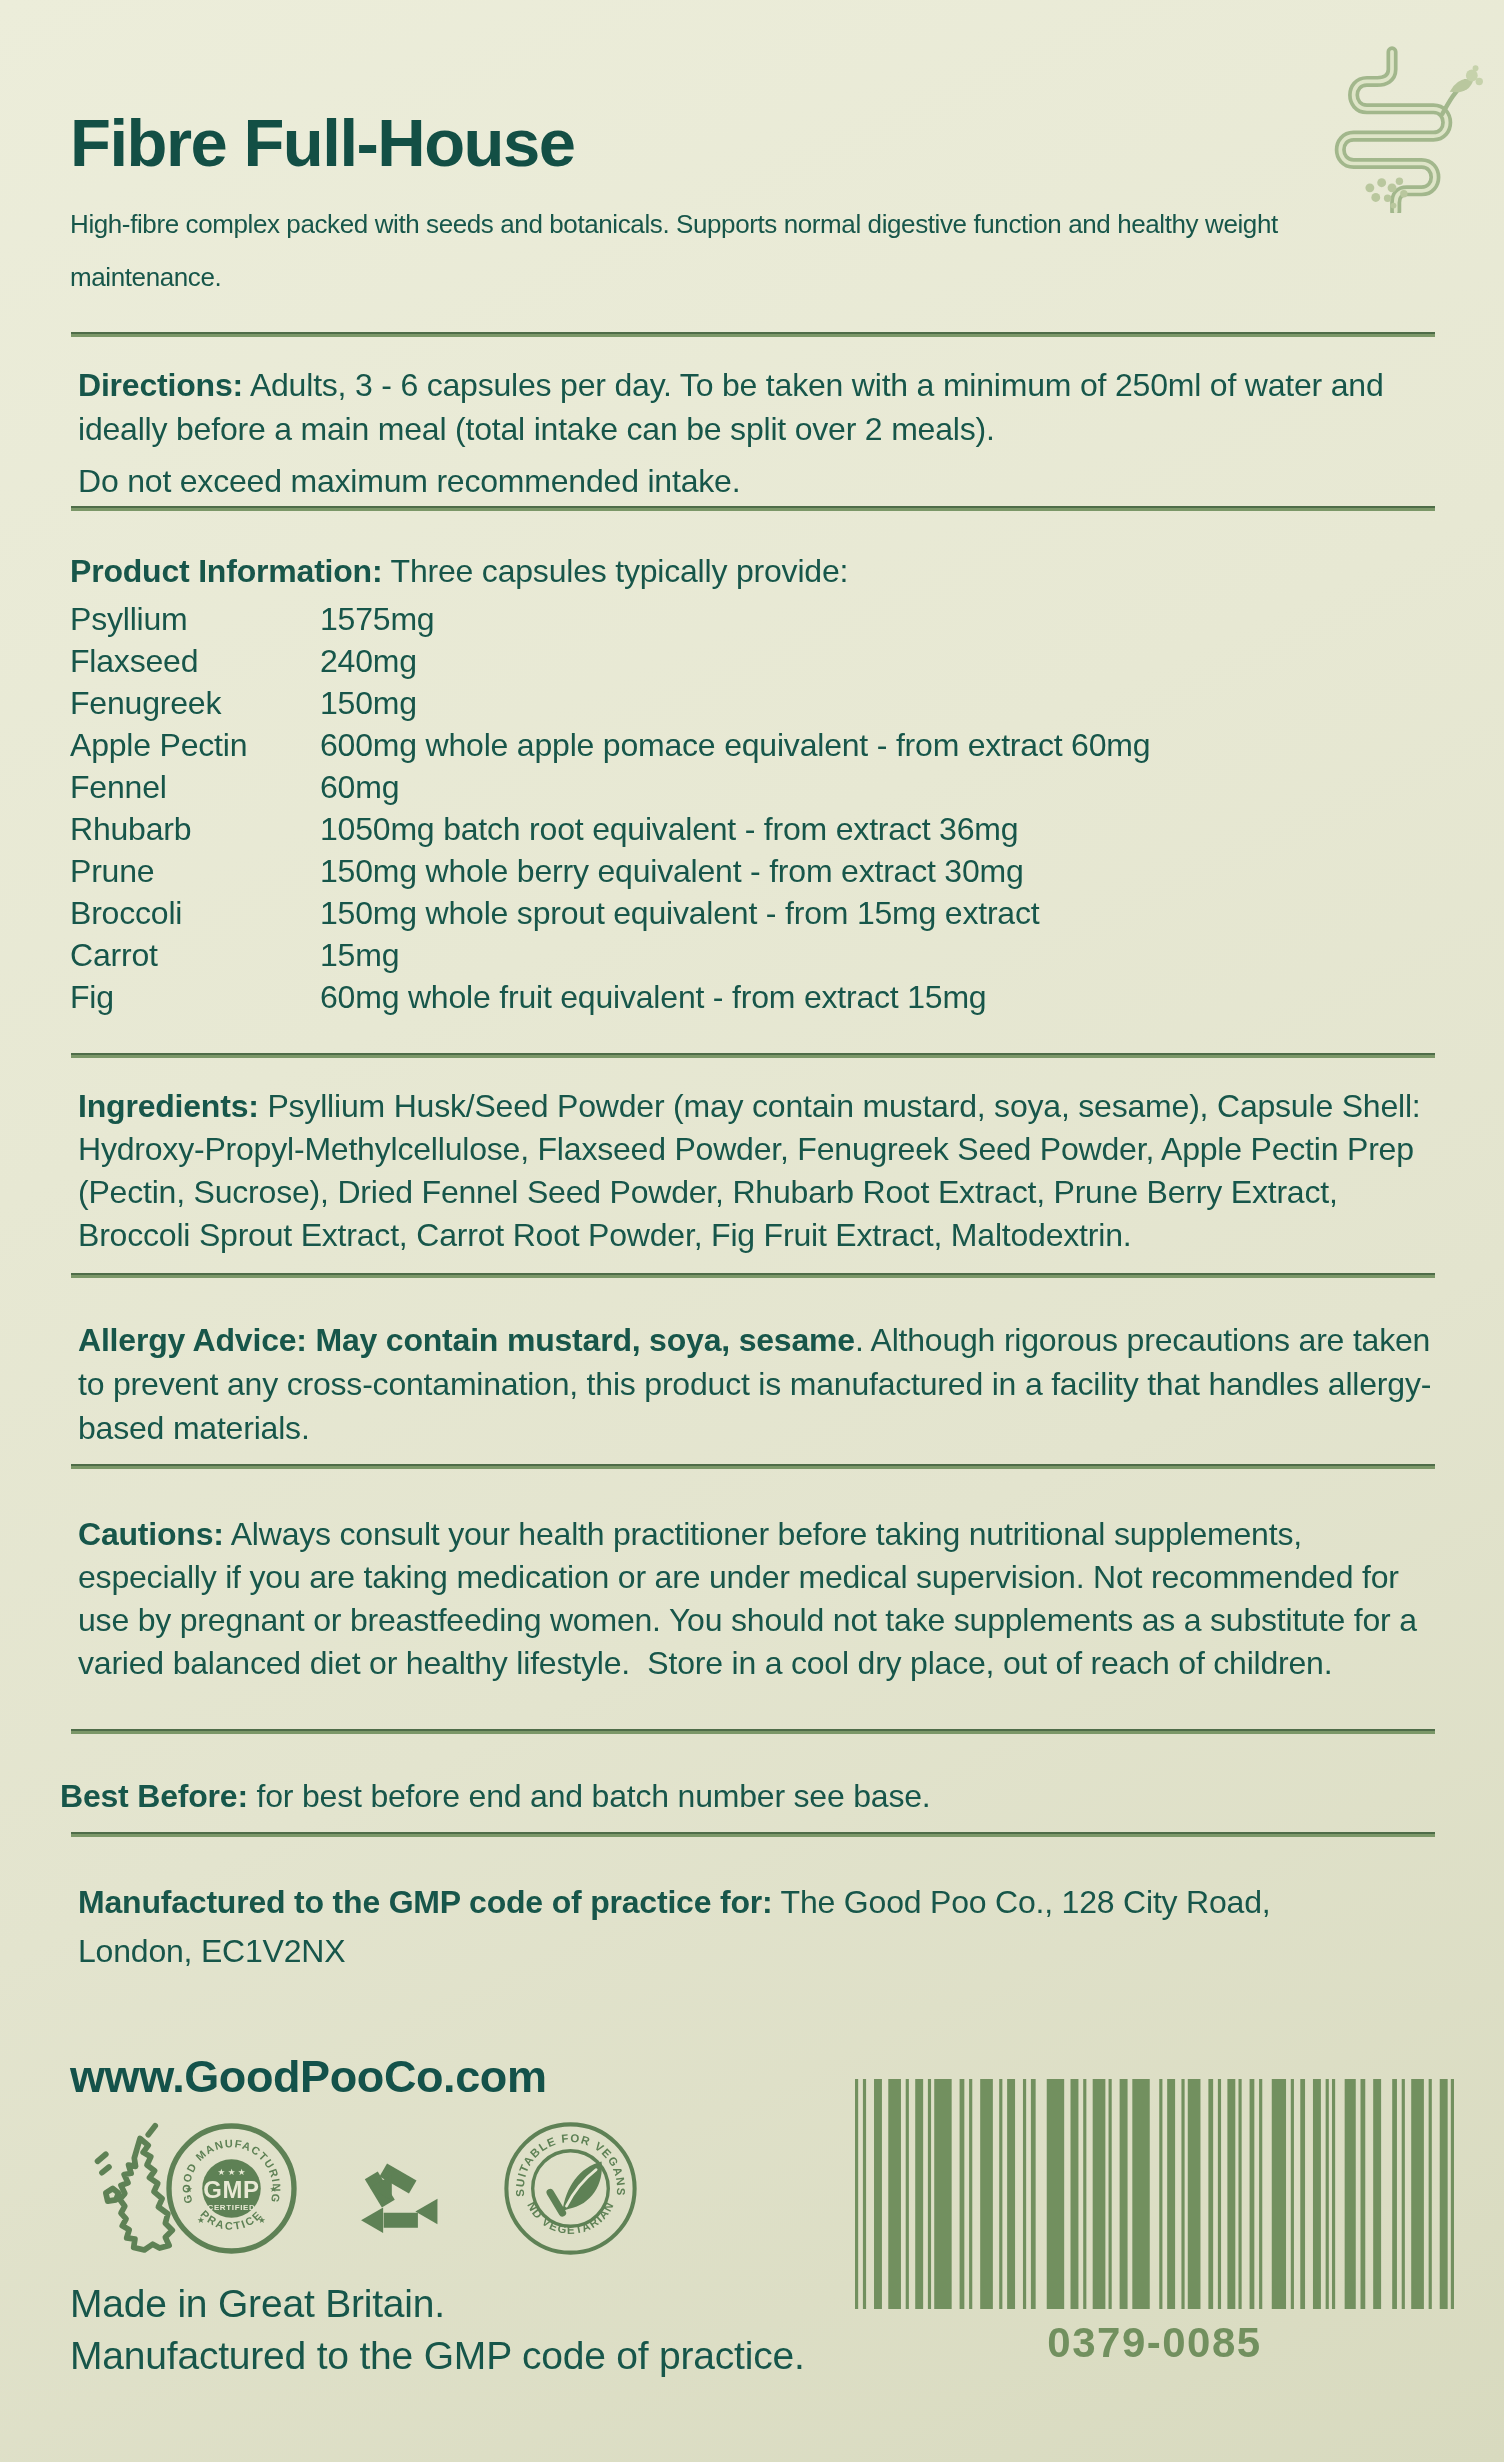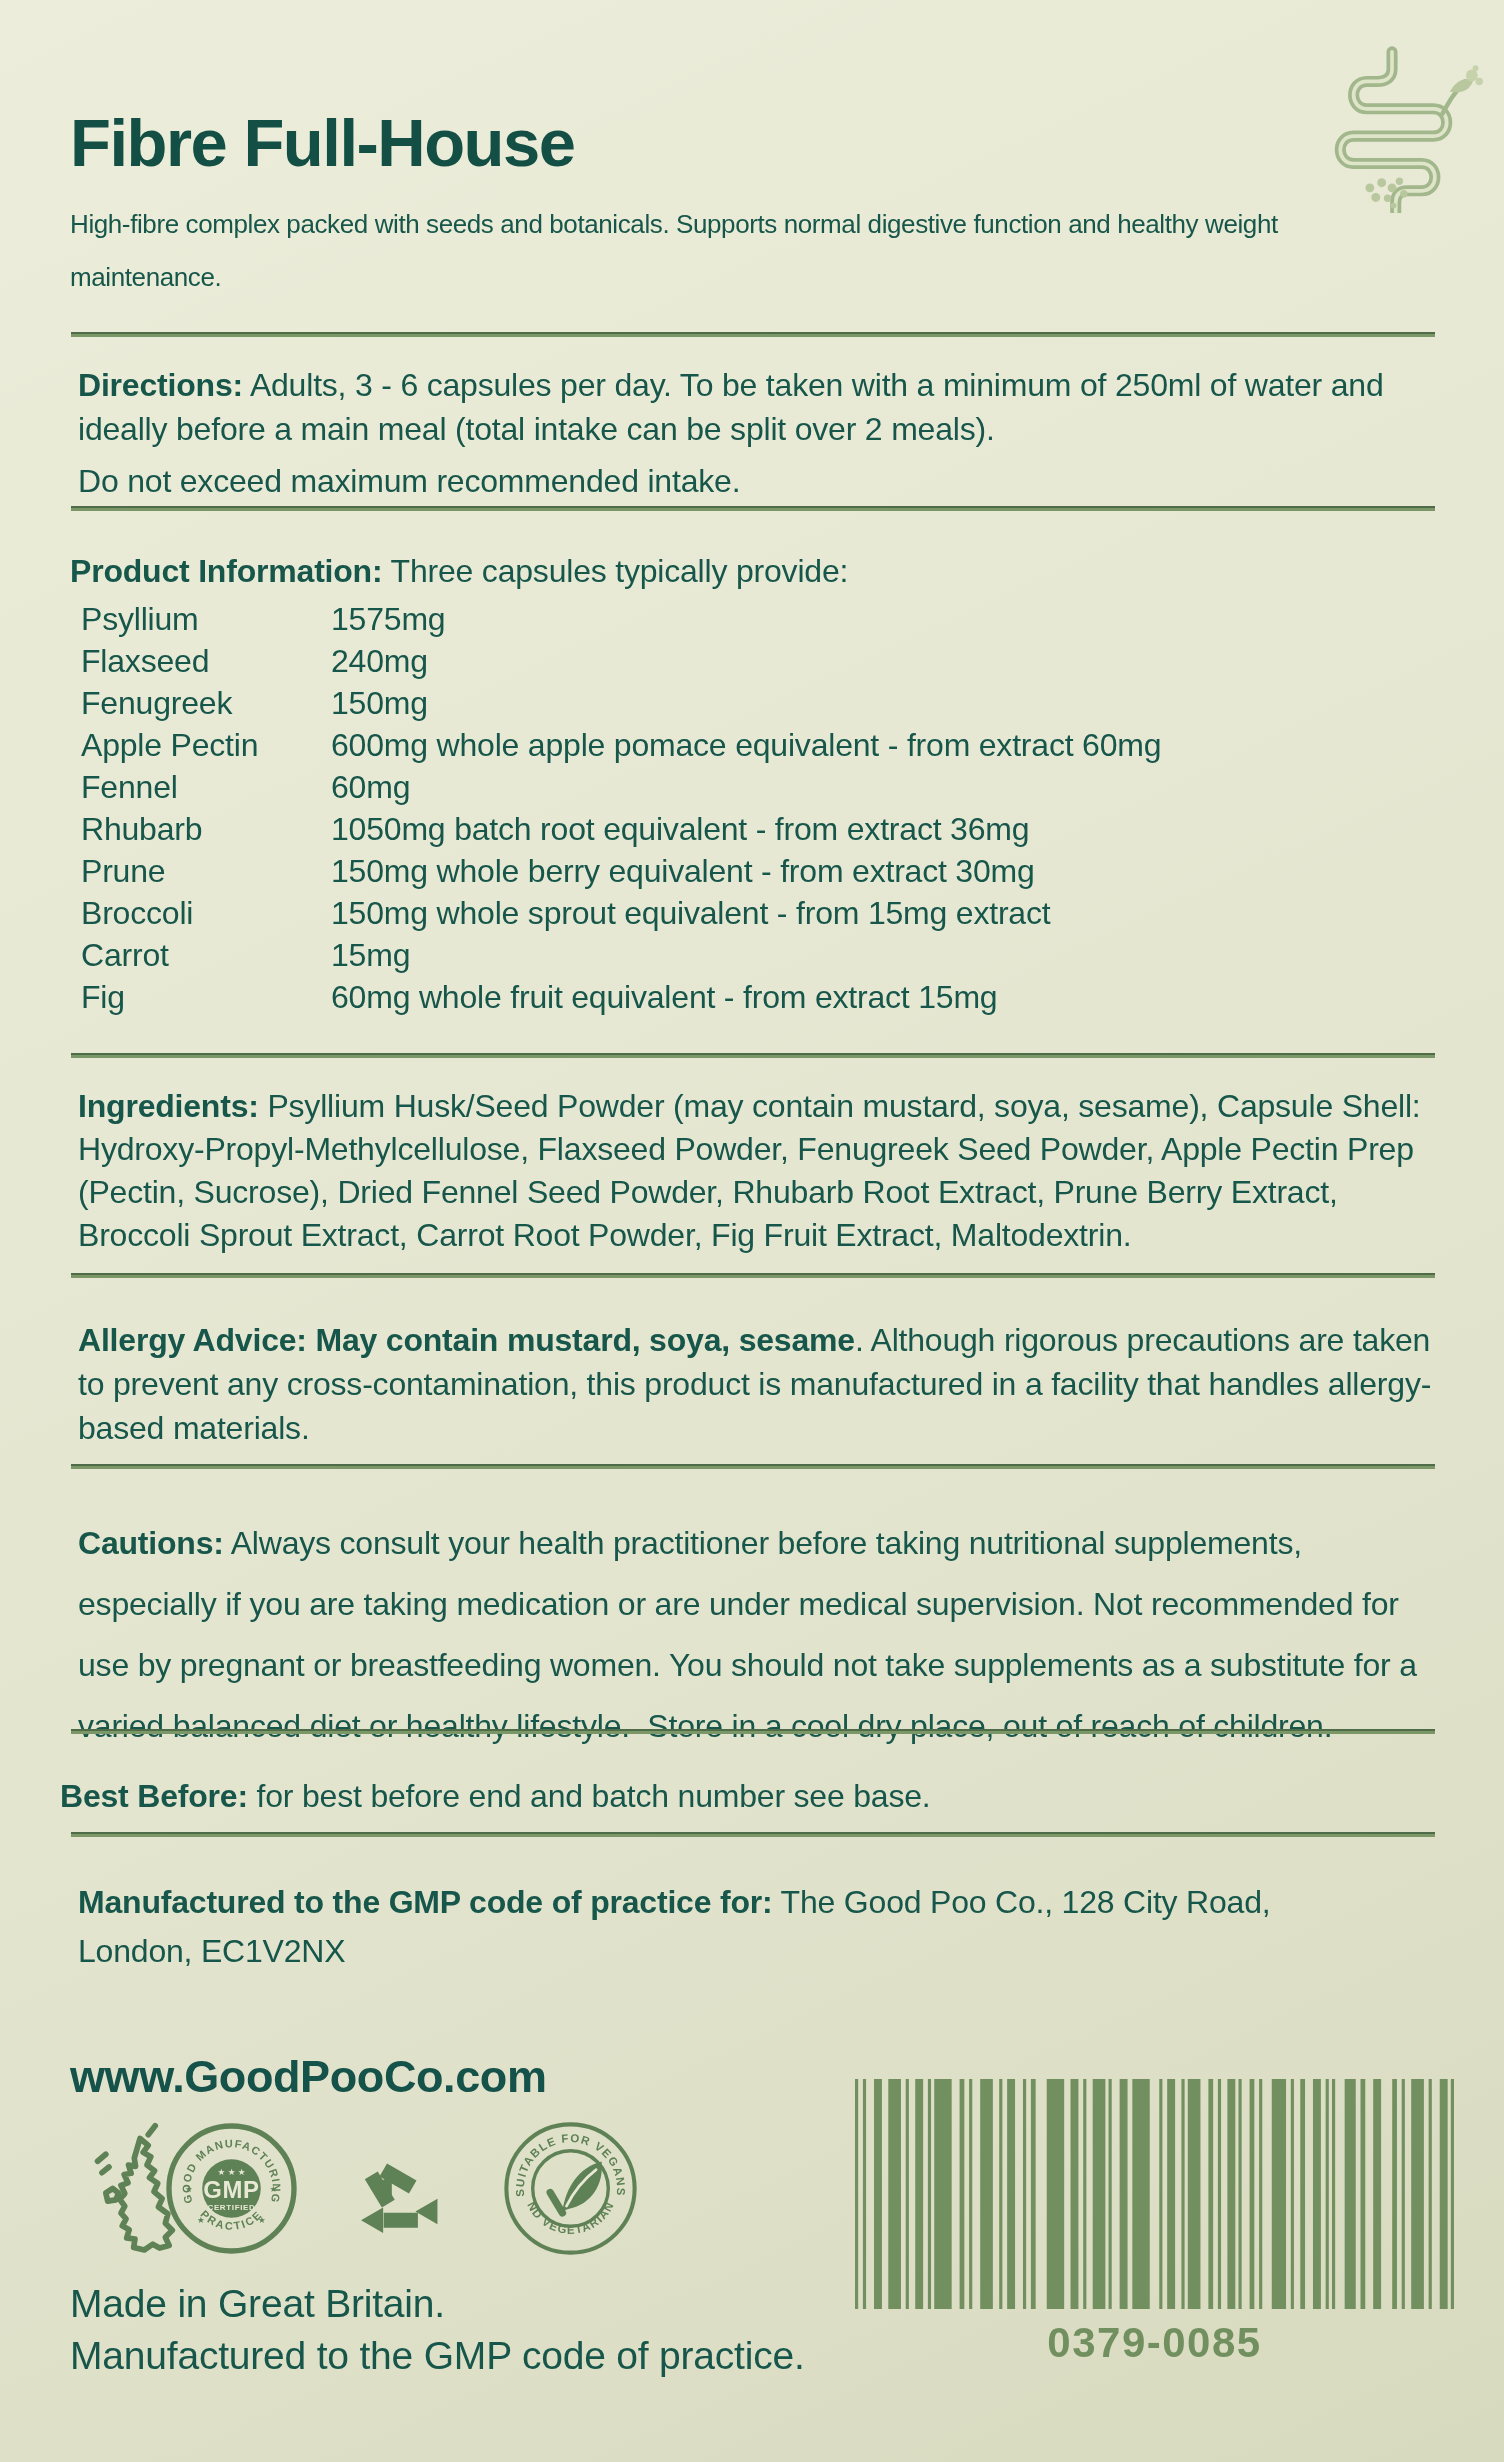--- a/index.html
+++ b/index.html
@@ -9,21 +9,21 @@
     font-family:"Liberation Sans","DejaVu Sans",sans-serif;
     color:#17564a;
   }
   .abs{position:absolute;}
   .title{left:70px;top:104px;font-size:67px;font-weight:bold;letter-spacing:-1.5px;color:#134f45;}
   .subtitle{left:70px;top:198px;width:1245px;font-size:26px;line-height:53px;letter-spacing:-0.4px;}
   .rule{left:71px;width:1364px;height:5.4px;background:linear-gradient(180deg,#4e6c48 0%,#4e6c48 30%,#7b9768 32%,#7b9768 100%);}
   .body{font-size:32px;line-height:44px;letter-spacing:-0.2px;}
   .body p{margin:8px;}
   b{font-weight:bold;}
-  .pi-row{display:flex;line-height:42px;font-size:32px;letter-spacing:-0.2px;margin-left:11px;}
+  .pi-row{display:flex;line-height:42px;font-size:32px;letter-spacing:-0.2px;}
   .pi-name{width:250px;flex:none;}
   .website{left:70px;top:2051px;font-size:45px;font-weight:bold;letter-spacing:-0.4px;color:#14524a;}
   .made{left:70px;top:2278px;font-size:39px;line-height:52px;letter-spacing:-0.2px;}
   .bc-num{left:855px;top:2319px;width:599px;text-align:center;font-size:42px;font-weight:bold;color:#72905f;letter-spacing:1.5px;}
   svg text{font-family:"Liberation Sans","DejaVu Sans",sans-serif;}
 </style>
 </head>
 <body>
 
 <div class="sheet">
@@ -121,21 +121,21 @@
   </div>
 
   <div class="abs rule" style="top:1273px;"></div>
 
   <div class="abs body" style="left:70px;top:1310px;width:1384px;">
     <p><b>Allergy Advice: May contain mustard, soya, sesame</b><span>. Although rigorous precautions are taken to prevent any cross-contamination, this product is manufactured in a facility that handles allergy-based materials.</span></p>
   </div>
 
   <div class="abs rule" style="top:1464px;"></div>
 
-  <div class="abs body" style="left:70px;top:1505px;width:1387px;line-height:61px;">
+  <div class="abs body" style="left:70px;top:1505px;width:1387px;line-height:43px;">
     <p><b>Cautions:</b><span> Always consult your health practitioner before taking nutritional supplements, especially if you are taking medication or are under medical supervision. Not recommended for use by pregnant or breastfeeding women. You should not take supplements as a substitute for a varied balanced diet or healthy lifestyle.&nbsp; Store in a cool dry place, out of reach of children.</span></p>
   </div>
 
   <div class="abs rule" style="top:1729px;"></div>
 
   <div class="abs body" style="left:52px;top:1766px;width:1380px;">
     <p><b>Best Before:</b><span> for best before end and batch number see base.</span></p>
   </div>
 
   <div class="abs rule" style="top:1832px;"></div>

